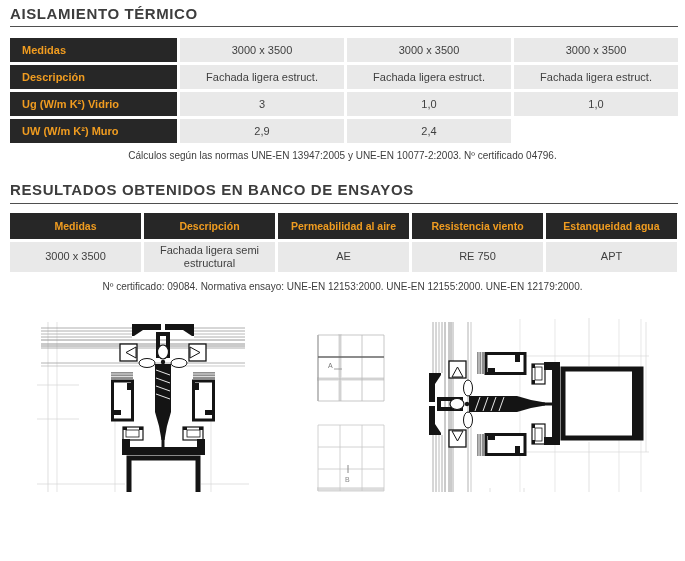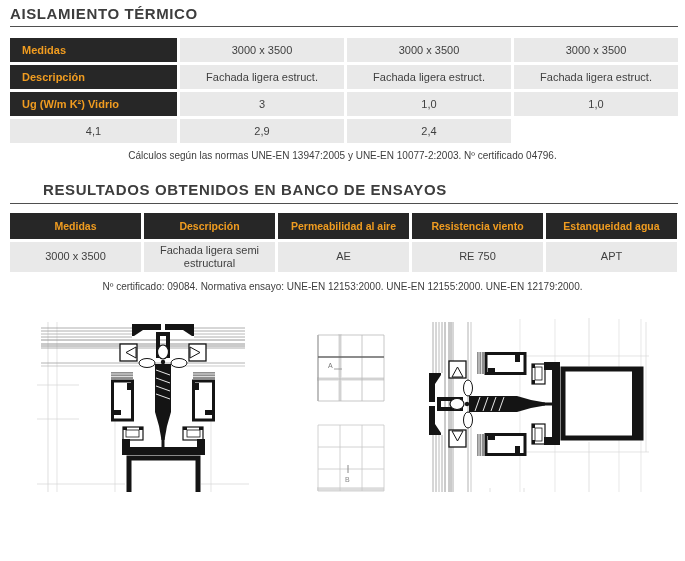--- a/index.html
+++ b/index.html
@@ -69,28 +69,28 @@
     <div class="hcell">Descripción</div>
     <div class="dcell">Fachada ligera estruct.</div>
     <div class="dcell">Fachada ligera estruct.</div>
     <div class="dcell">Fachada ligera estruct.</div>
 
     <div class="hcell">Ug (W/m K²) Vidrio</div>
     <div class="dcell">3</div>
     <div class="dcell">1,0</div>
     <div class="dcell">1,0</div>
 
-    <div class="dcell">4,1</div>
+    <div class="hcell">UW (W/m K²) Muro</div>
     <div class="dcell">2,9</div>
     <div class="dcell">2,4</div>
   </div>
 
   <div class="note" style="top:150px;">Cálculos según las normas UNE-EN 13947:2005 y UNE-EN 10077-2:2003. Nº certificado 04796.</div>
 
-  <div class="sec-title" style="top:181px;margin-left:33px;">RESULTADOS OBTENIDOS EN BANCO DE ENSAYOS</div>
+  <div class="sec-title" style="top:181px;">RESULTADOS OBTENIDOS EN BANCO DE ENSAYOS</div>
   <div class="rule" style="top:203px;"></div>
 
   <div class="t2">
     <div class="hcell">Medidas</div>
     <div class="hcell">Descripción</div>
     <div class="hcell">Permeabilidad al aire</div>
     <div class="hcell">Resistencia viento</div>
     <div class="hcell">Estanqueidad agua</div>
 
     <div class="dcell">3000 x 3500</div>

